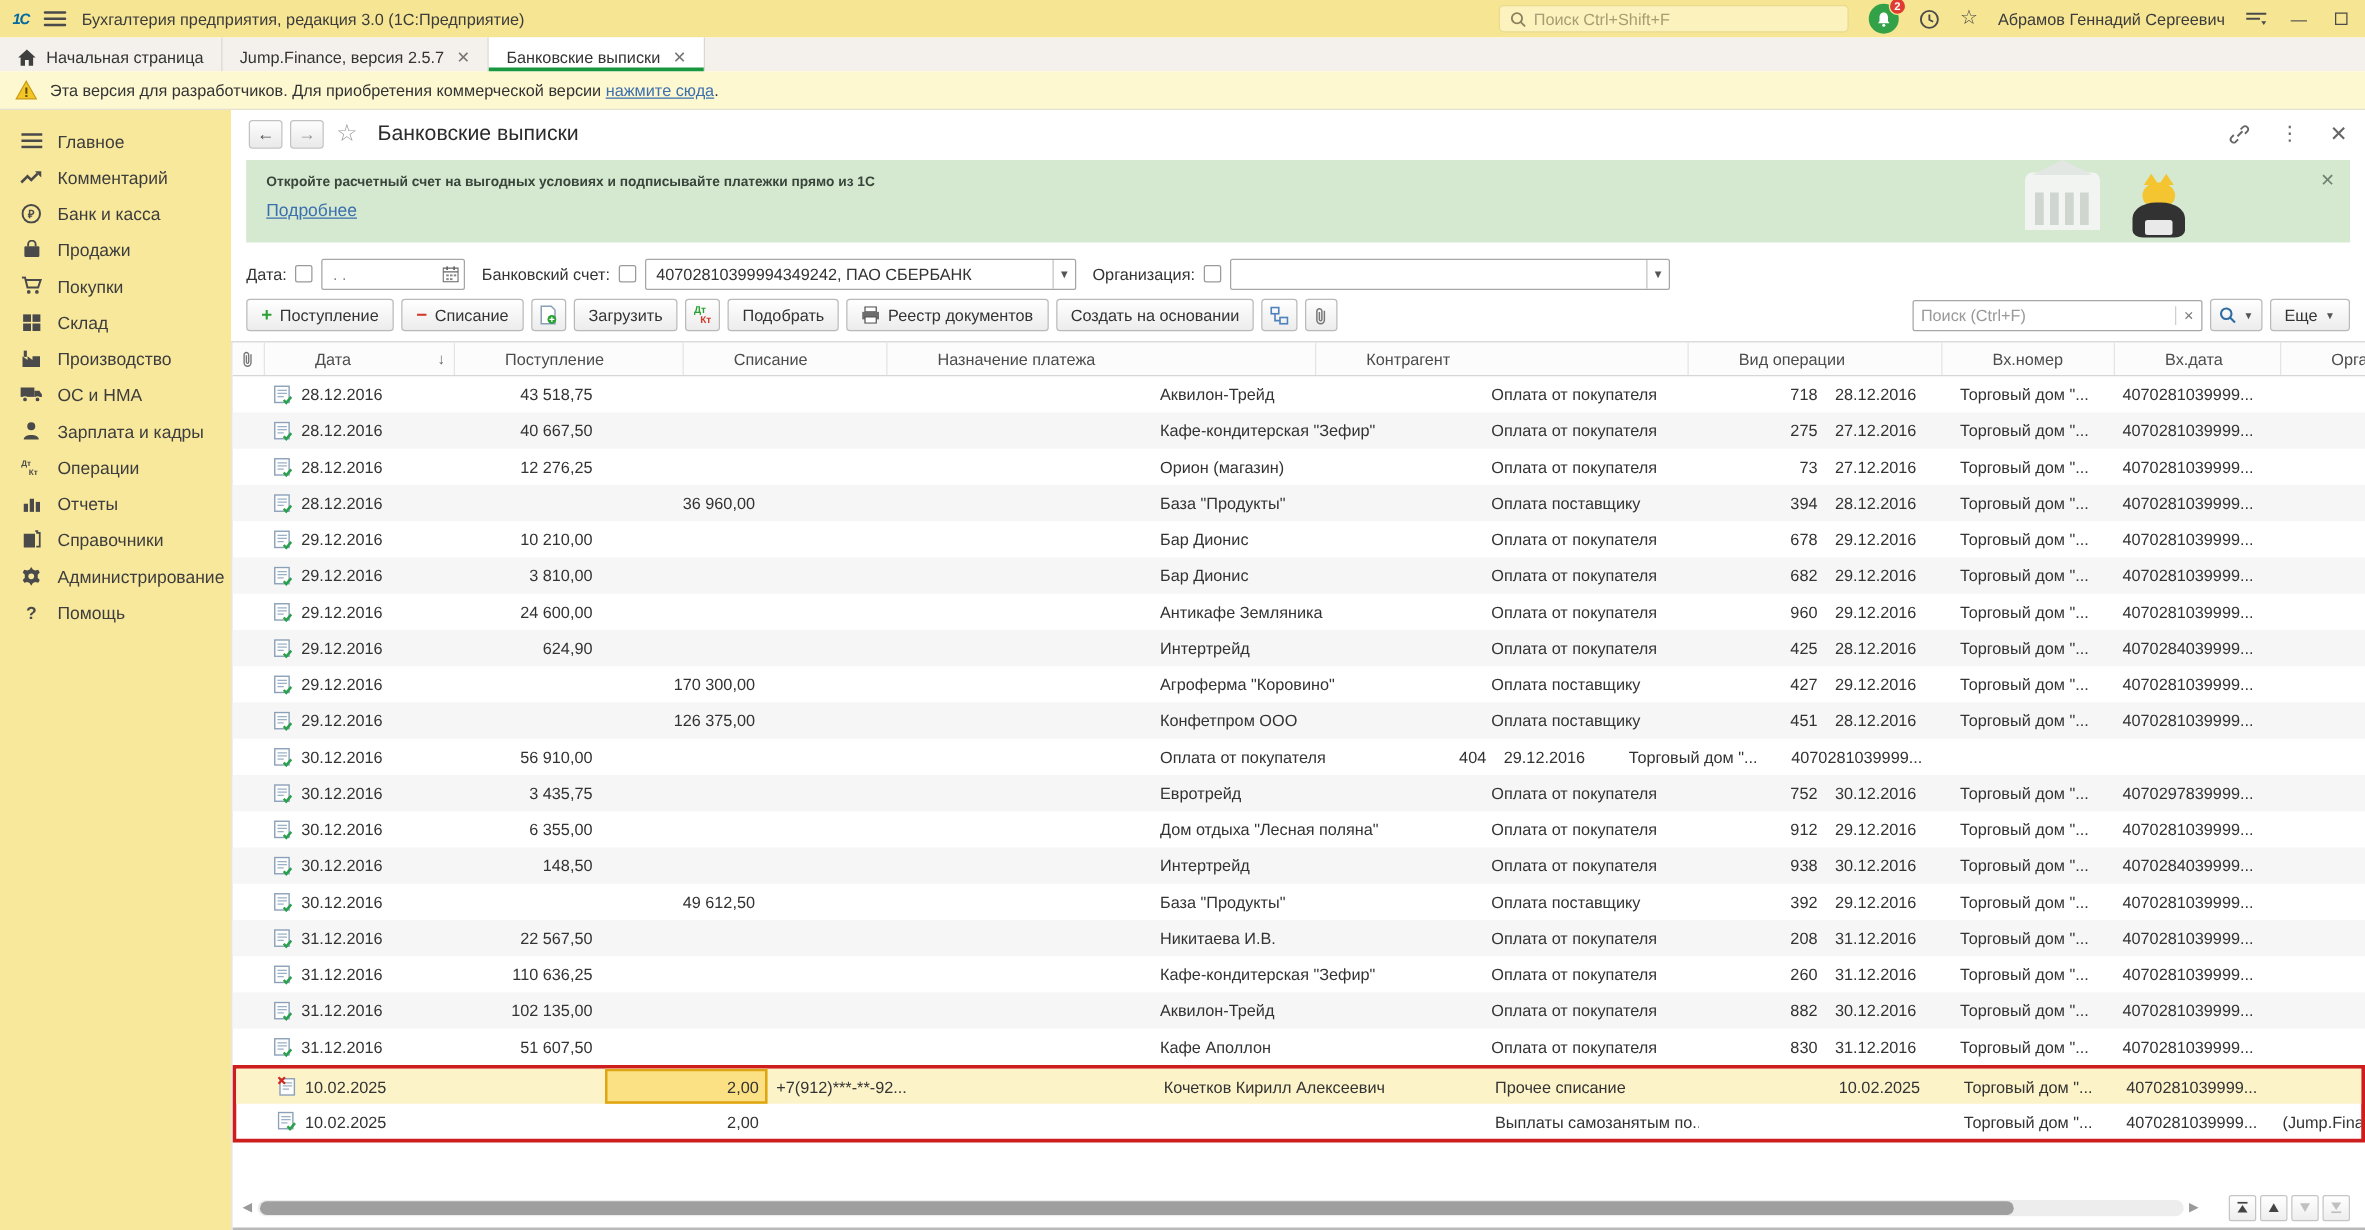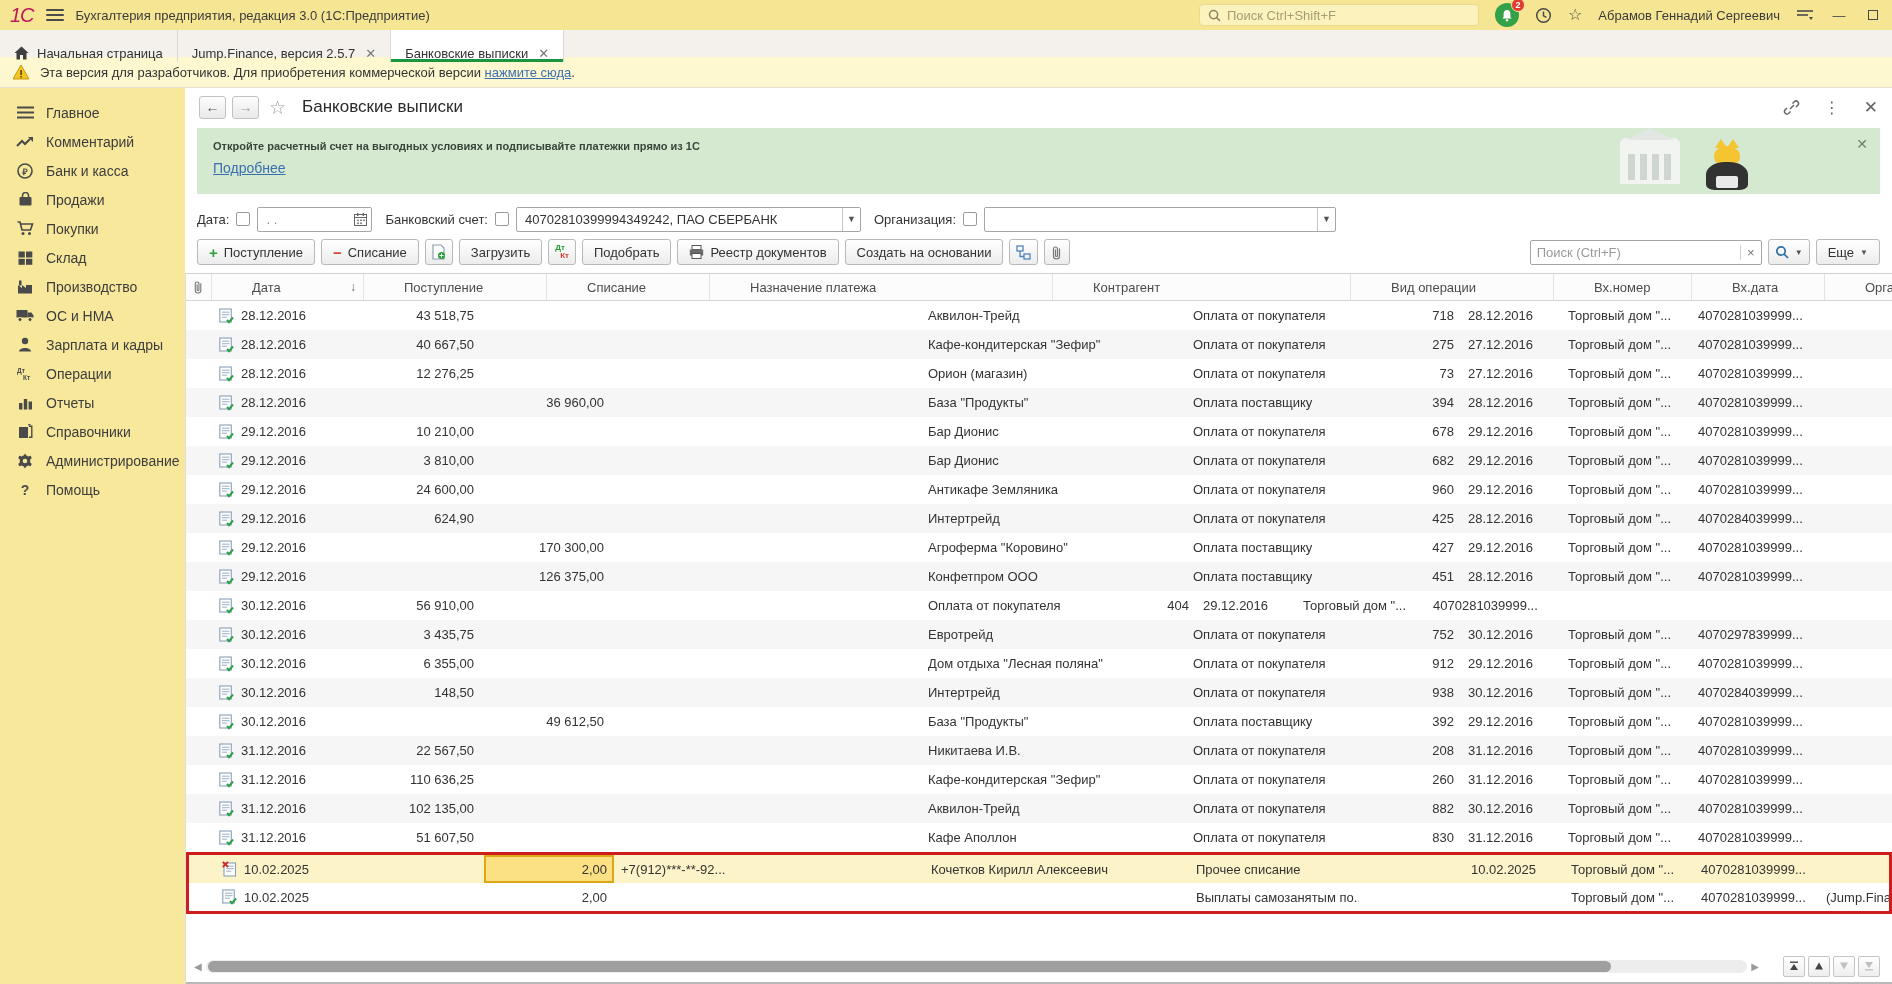--- a/index.html
+++ b/index.html
@@ -2,41 +2,41 @@
 <html><head>
 <meta charset="utf-8">
 <style>
 * { box-sizing: border-box; margin: 0; padding: 0; }
 html,body { width:1892px; height:984px; overflow:hidden; background:#fff;
   font-family:"Liberation Sans", sans-serif; }
 
 
 .titlebar { height:30px; background:#f6e593; display:flex; align-items:center;
   padding:0 10px; gap:12px; }
-.logo { color:#be185d; font-weight:normal; font-size:20px; font-style:italic; letter-spacing:-1px; }
+.logo { color:#0369a1; font-weight:bold; font-size:12px; font-style:italic; letter-spacing:-1px; }
 .hamburger { width:18px; display:flex; flex-direction:column; gap:3px; cursor:pointer; }
 .hamburger span { height:2px; background:#4a4a4a; border-radius:1px; }
 .apptitle { font-size:13px; color:#3c3c3c; }
 .tb-right { margin-left:auto; display:flex; align-items:center; gap:16px; }
 .tb-search { width:280px; height:22px; background:#fbf2bd; border:1px solid #e9da8f;
   border-radius:4px; display:flex; align-items:center; padding:0 8px; gap:6px;
   color:#a79d72; font-size:13px; }
 .notif { position:relative; width:24px; height:24px; border-radius:50%; background:#33a148;
   display:flex; align-items:center; justify-content:center; cursor:pointer; }
 .notif-badge { position:absolute; top:-5px; right:-6px; background:#e03c31; color:#fff;
   font-size:9px; min-width:14px; height:14px; border-radius:7px; display:flex;
   align-items:center; justify-content:center; font-weight:bold; border:1px solid #f6e593; }
 .ticon { color:#4a4a4a; font-size:16px; cursor:pointer; line-height:1; }
 .username { font-size:13px; color:#3c3c3c; }
 .winbtn { color:#4a4a4a; font-size:13px; width:18px; text-align:center; cursor:pointer; }
 .restore-box { width:10px; height:10px; border:1.5px solid #4a4a4a; display:inline-block; position:relative; }
 
 
 .tabbar { height:27px; background:#f4f1ec; display:flex; align-items:stretch; }
-.tab { display:flex; align-items:flex-start; gap:8px; padding:16px 14px; font-size:13px;
+.tab { display:flex; align-items:flex-end; gap:8px; padding:4px 14px; font-size:13px;
   color:#333; border-right:1px solid #dbd7d0; cursor:pointer; position:relative; }
 .tab.active { background:#fff; }
 .tab.active::after { content:""; position:absolute; left:0; right:0; bottom:0; height:3px; background:#19973f; }
 .tab-close { color:#777; font-size:13px; margin-left:2px; }
 
 
 .devbanner { height:31px; background:#fdf8d0; display:flex; align-items:center;
   padding:0 12px; gap:10px; font-size:13px; color:#333; border-bottom:1px solid #e4e0d2; }
 a.blue { color:#3b6fae; text-decoration:underline; cursor:pointer; }
 

